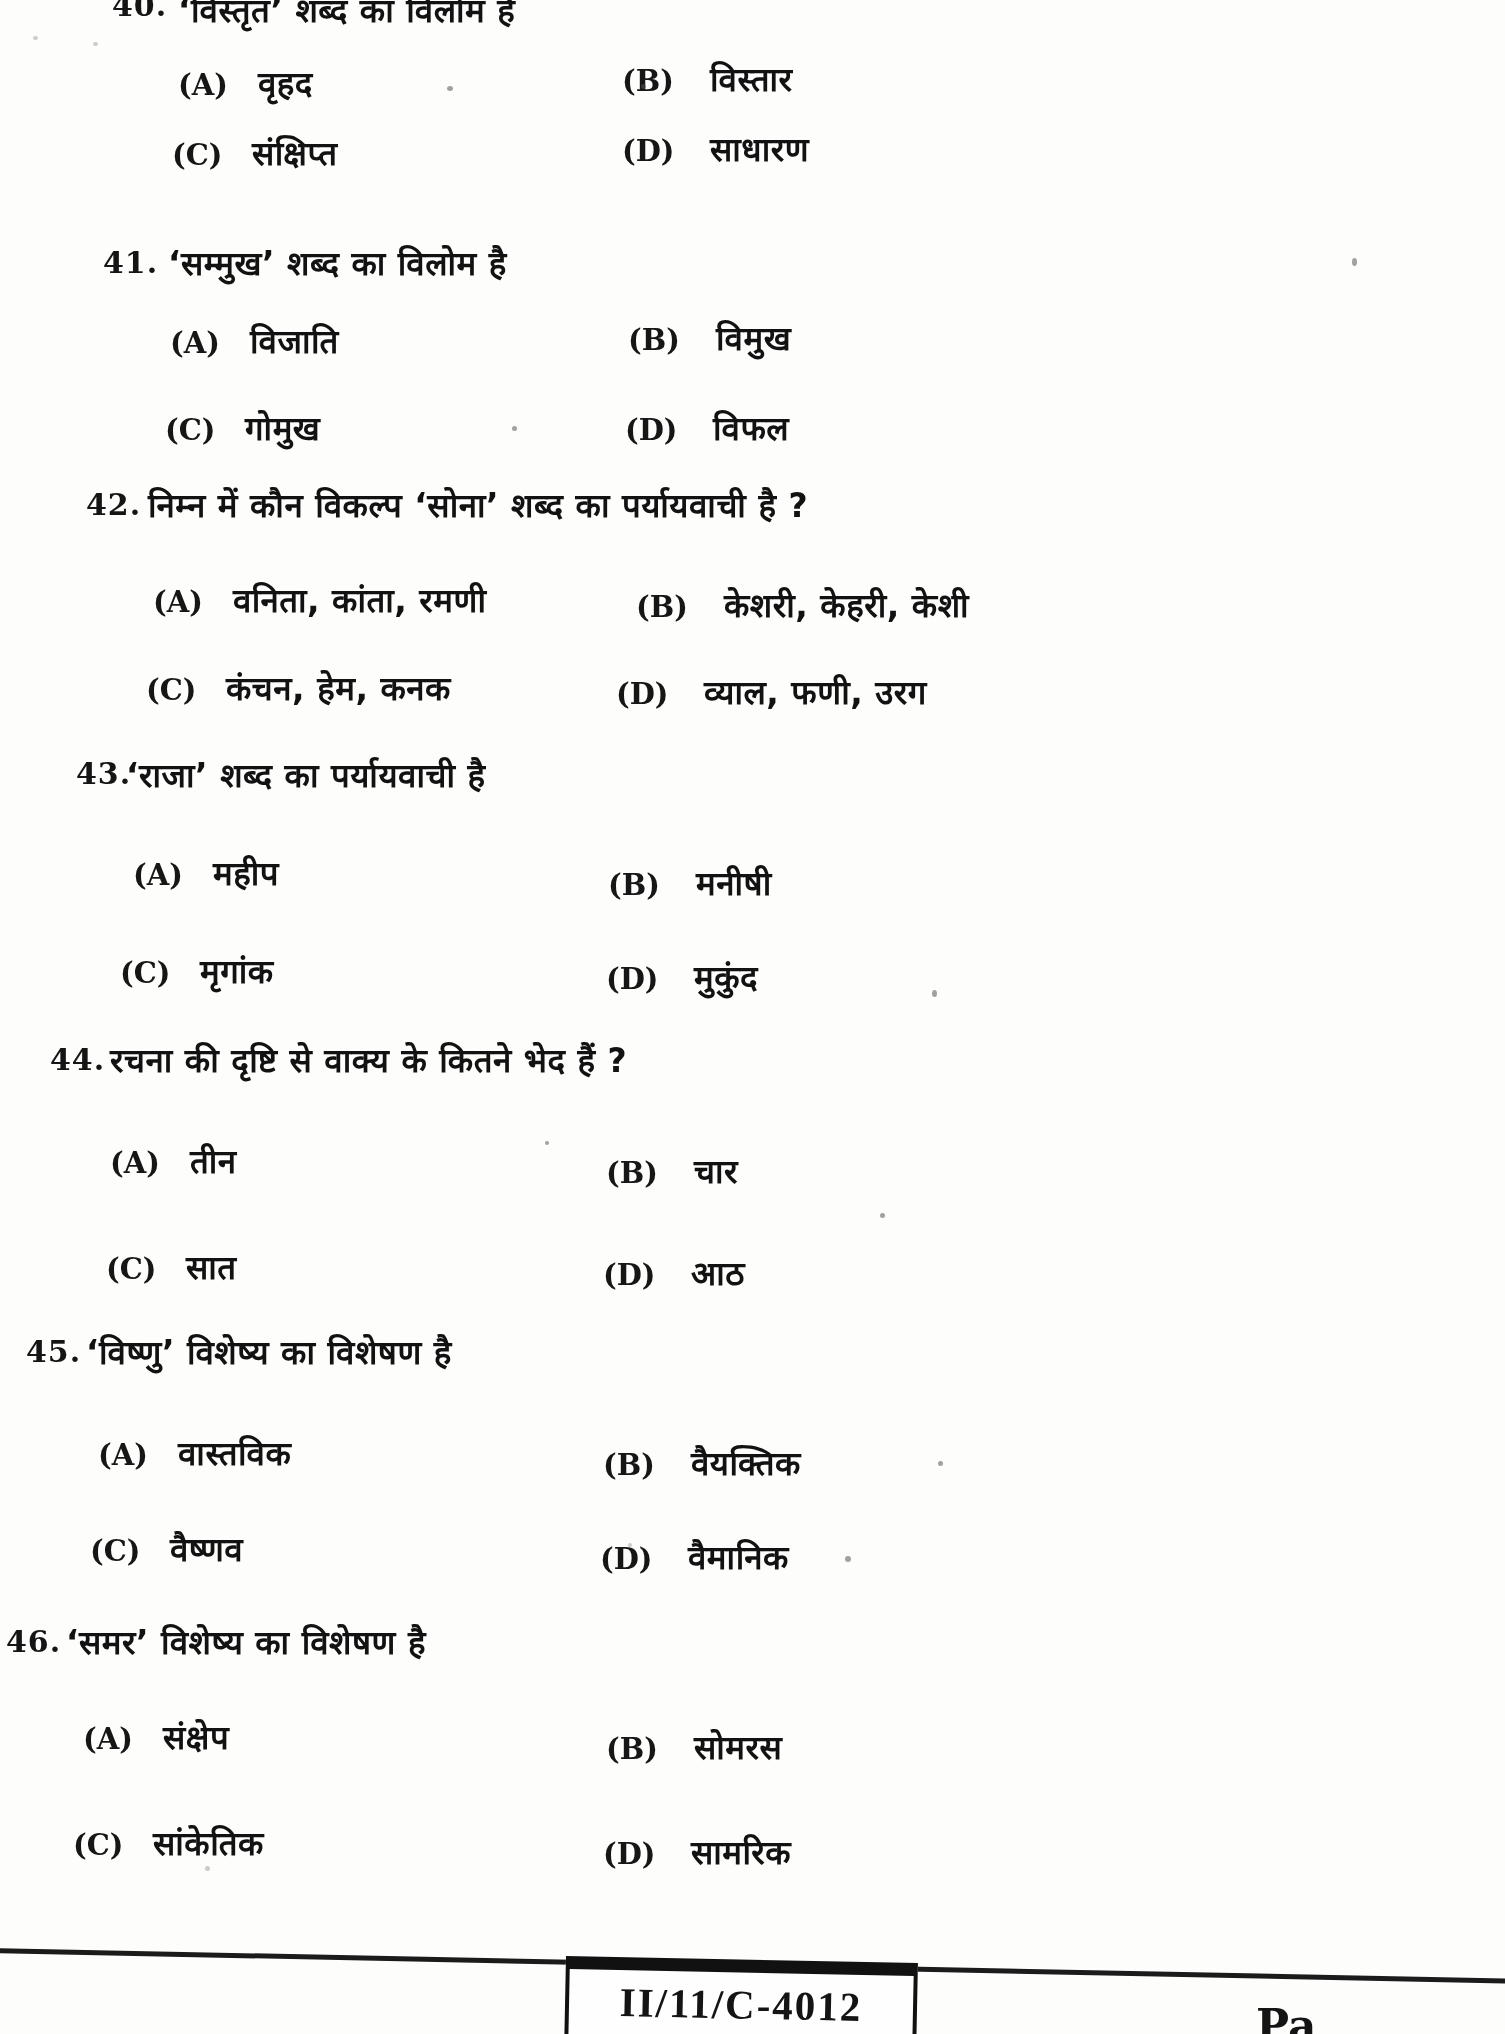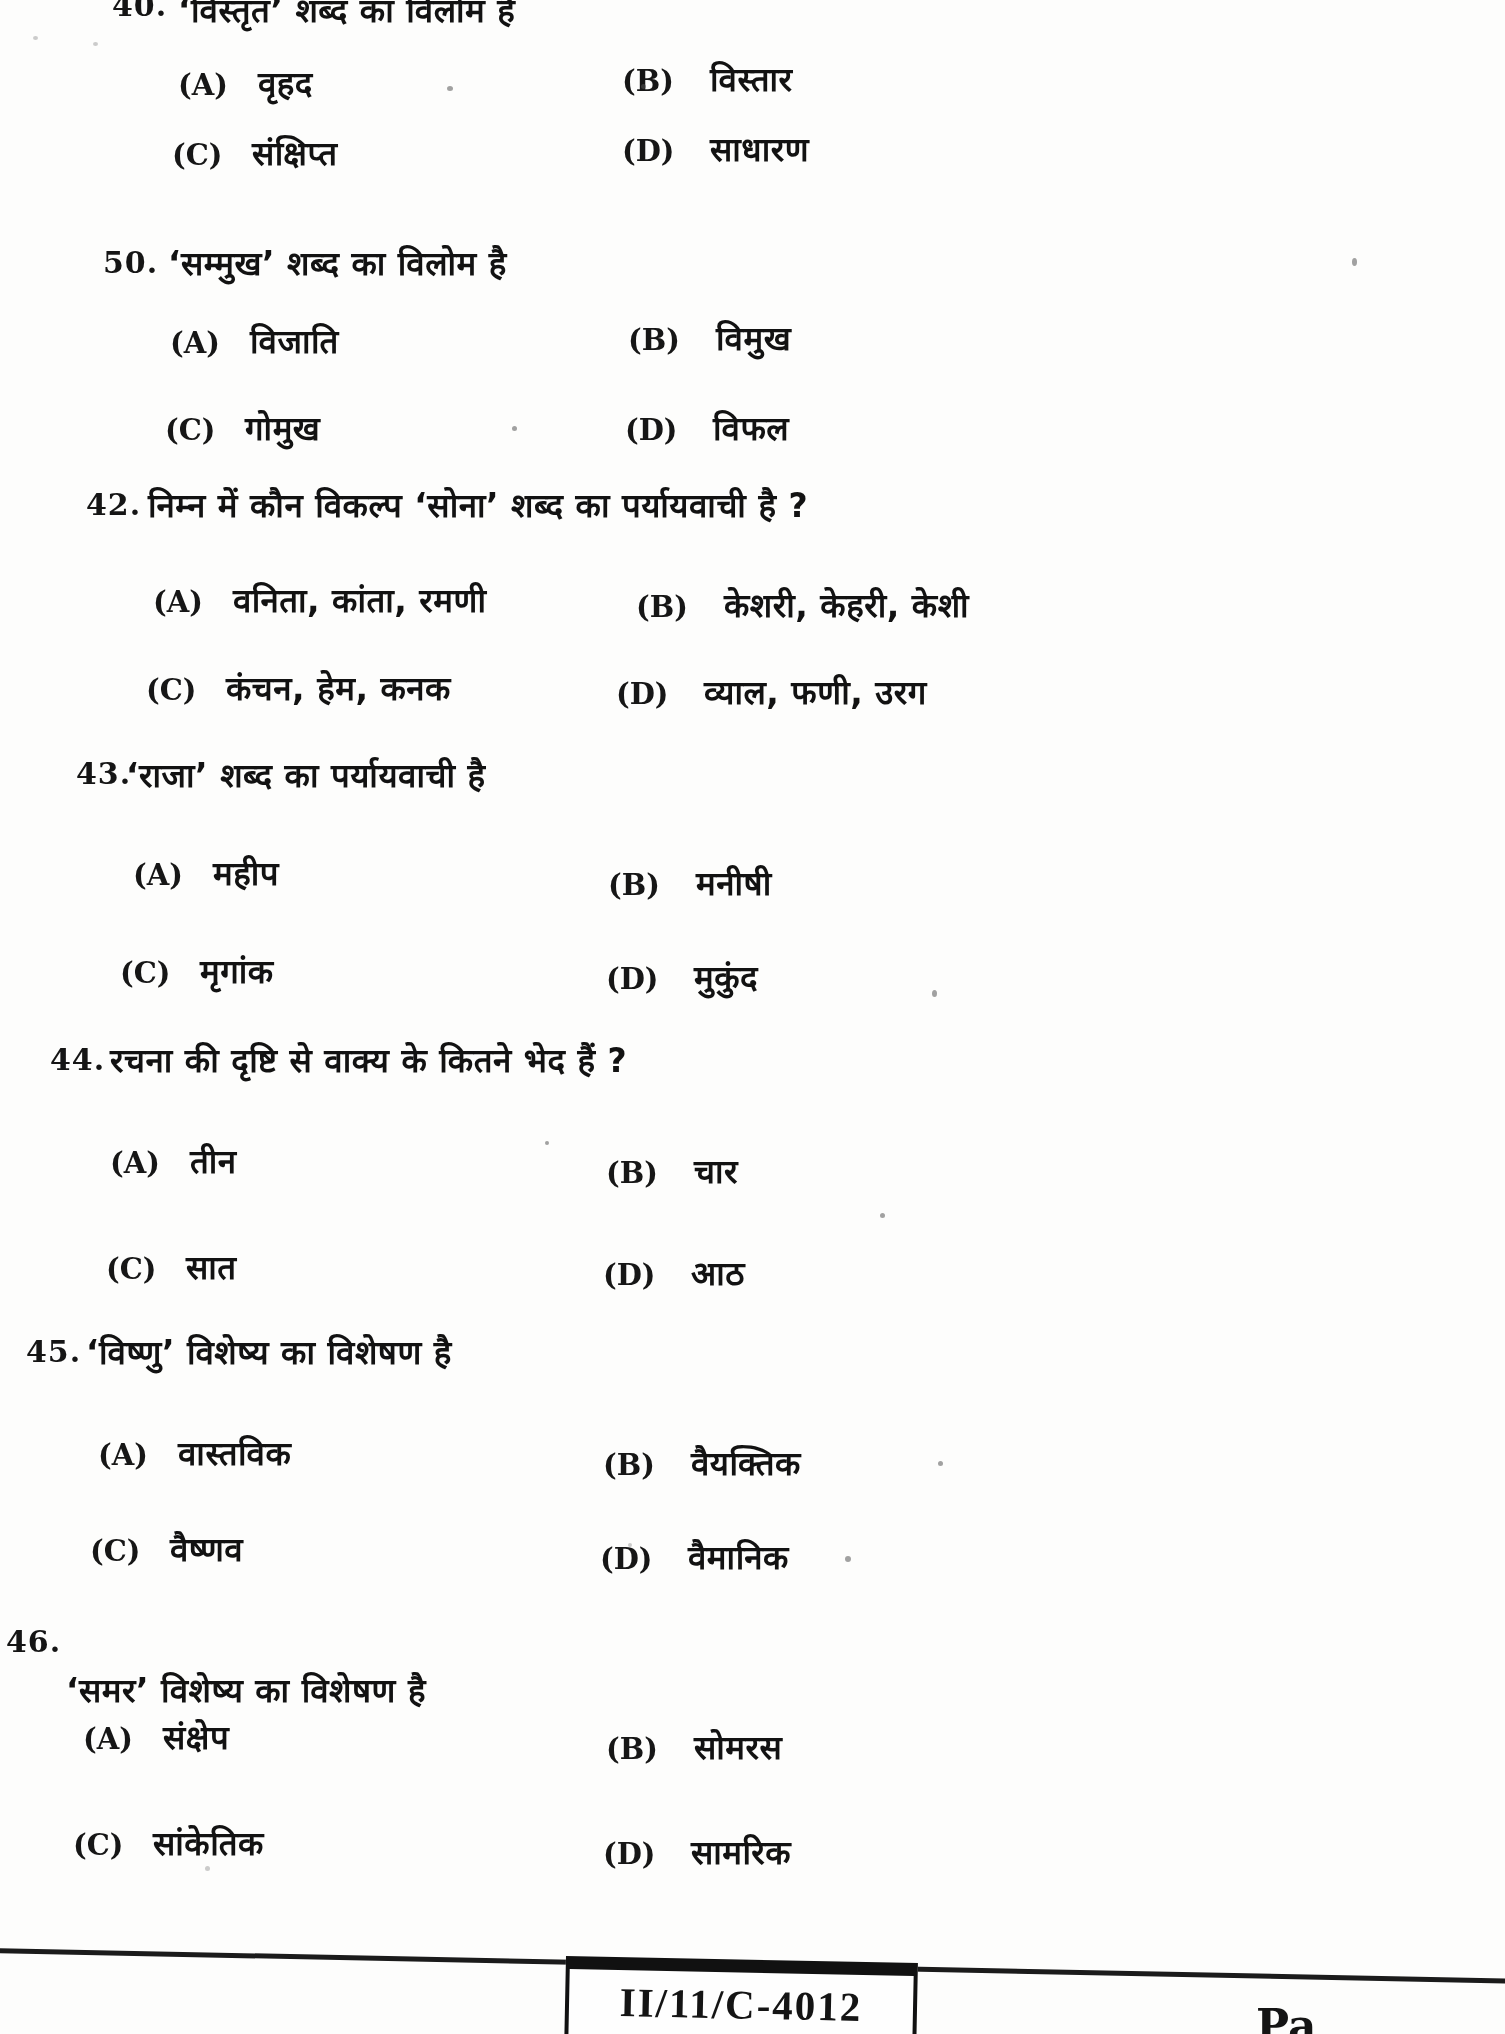--- a/index.html
+++ b/index.html
@@ -77,21 +77,21 @@
   <div class="abs opt right" style="left:622px;top:56px">
     <span class="olabel">(B)</span><span class="otext">विस्तार</span>
   </div>
   <div class="abs opt" style="left:172px;top:130px">
     <span class="olabel">(C)</span><span class="otext">संक्षिप्त</span>
   </div>
   <div class="abs opt right" style="left:622px;top:126px">
     <span class="olabel">(D)</span><span class="otext">साधारण</span>
   </div>
 
-  <div class="abs qnum" style="left:103px;top:245px">50.</div>
+  <div class="abs qnum" style="left:103px;top:245px">41.</div>
   <div class="abs qtitle" style="left:168px;top:240px">‘सम्मुख’ शब्द का विलोम है</div>
   <div class="abs opt" style="left:170px;top:318px">
     <span class="olabel">(A)</span><span class="otext">विजाति</span>
   </div>
   <div class="abs opt right" style="left:628px;top:315px">
     <span class="olabel">(B)</span><span class="otext">विमुख</span>
   </div>
   <div class="abs opt" style="left:165px;top:405px">
     <span class="olabel">(C)</span><span class="otext">गोमुख</span>
   </div>
@@ -153,21 +153,21 @@
     <span class="olabel">(B)</span><span class="otext">वैयक्तिक</span>
   </div>
   <div class="abs opt" style="left:90px;top:1526px">
     <span class="olabel">(C)</span><span class="otext">वैष्णव</span>
   </div>
   <div class="abs opt right" style="left:600px;top:1534px">
     <span class="olabel">(D)</span><span class="otext">वैमानिक</span>
   </div>
 
   <div class="abs qnum" style="left:6px;top:1624px">46.</div>
-  <div class="abs qtitle" style="left:66px;top:1667px">‘समर’ विशेष्य का विशेषण है</div>
+  <div class="abs qtitle" style="left:66px;top:1619px">‘समर’ विशेष्य का विशेषण है</div>
   <div class="abs opt" style="left:83px;top:1714px">
     <span class="olabel">(A)</span><span class="otext">संक्षेप</span>
   </div>
   <div class="abs opt right" style="left:606px;top:1724px">
     <span class="olabel">(B)</span><span class="otext">सोमरस</span>
   </div>
   <div class="abs opt" style="left:73px;top:1820px">
     <span class="olabel">(C)</span><span class="otext">सांकेतिक</span>
   </div>
   <div class="abs opt right" style="left:603px;top:1829px">

